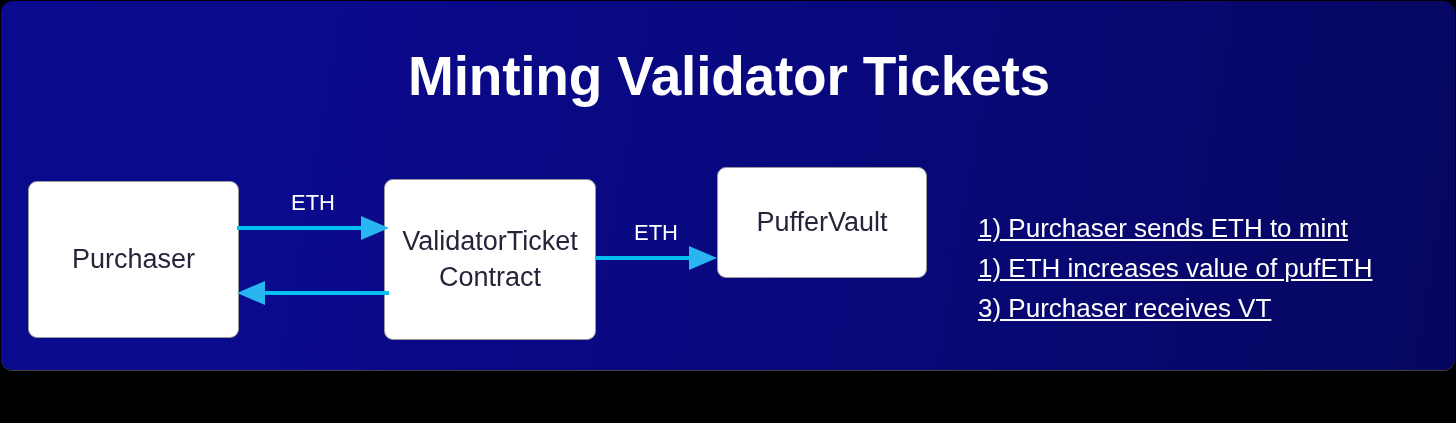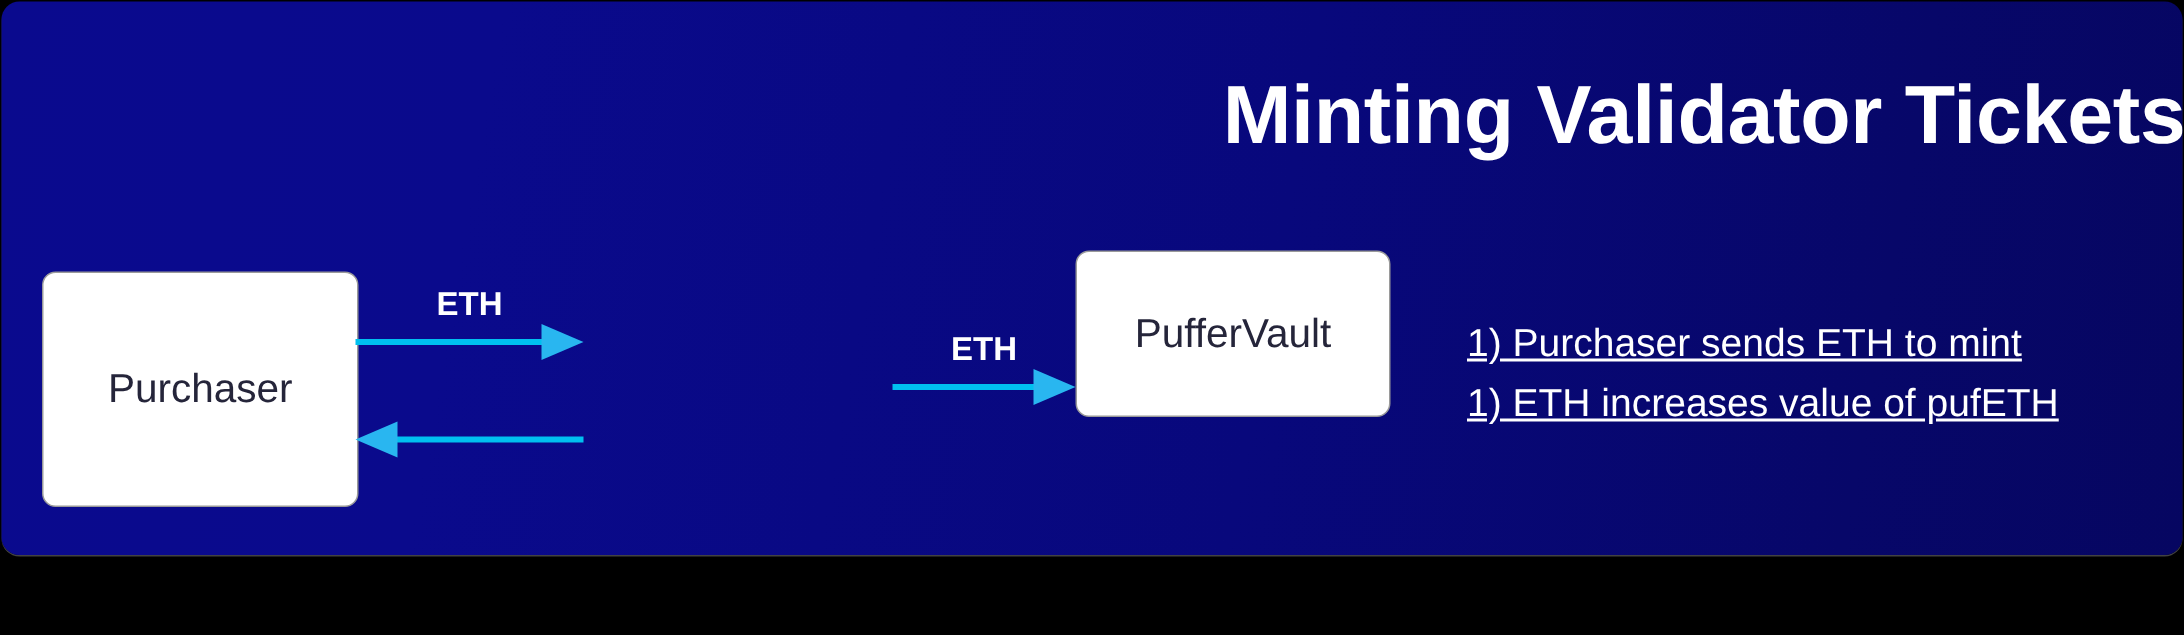--- a/index.html
+++ b/index.html
@@ -34,21 +34,21 @@
     box-shadow: 0 1px 0 rgba(120,120,120,0.55);
     overflow: hidden;
   }
 
   
   #title {
     position: absolute;
     left: 0;
     top: 47px;
     width: 1456px;
-    text-align: right;
+    text-align: center;
     color: #ffffff;
     font-size: 55px;
     font-weight: bold;
     letter-spacing: -0.2px;
     line-height: 1.05;
     white-space: nowrap;
   }
 
   
   .node {
@@ -95,21 +95,21 @@
   }
 
   #arrow-eth-1 { left: 236px; top: 210px;  width: 152px; height: 34px; }
   #arrow-vts    { left: 236px; top: 275px; width: 152px; height: 34px; }
   #arrow-eth-2 { left: 594px; top: 240px;  width: 122px; height: 34px; }
 
   .arrow-label {
     position: absolute;
     color: #ffffff;
     font-size: 22px;
-    font-weight: bold;
+    font-weight: normal;
     white-space: nowrap;
     text-align: center;
   }
   #label-eth-1 { left: 236px; top: 189px; width: 152px; }
   #label-vts   { left: 236px; top: 255px; width: 152px; }
   #label-eth-2 { left: 594px; top: 219px; width: 122px; }
 
   
   #notes {
     position: absolute;
@@ -130,20 +130,26 @@
 <div id="canvas">
 
   <div id="panel">
 
     <div id="title">Minting Validator Tickets</div>
 
     <div class="node" id="node-purchaser">
       <span>Purchaser</span>
     </div>
 
+    <div class="node" id="node-validatorticket">
+      <span>
+        <span>ValidatorTicket</span><br>
+        <span>Contract</span>
+      </span>
+    </div>
 
     <div class="node" id="node-puffervault">
       <span>PufferVault</span>
     </div>
 
     <div class="arrow-label" id="label-eth-1">ETH</div>
     <svg class="arrow-svg" id="arrow-eth-1" viewBox="0 0 152 34">
       <line x1="0" y1="17" x2="128" y2="17" stroke="#00c0f0" stroke-width="4"></line>
       <polygon points="124,5 152,17 124,29" fill="#29b6f0"></polygon>
     </svg>
@@ -155,16 +161,17 @@
 
     <div class="arrow-label" id="label-eth-2">ETH</div>
     <svg class="arrow-svg" id="arrow-eth-2" viewBox="0 0 122 34">
       <line x1="0" y1="17" x2="98" y2="17" stroke="#00c0f0" stroke-width="4"></line>
       <polygon points="94,5 122,17 94,29" fill="#29b6f0"></polygon>
     </svg>
 
     <div id="notes">
       <span class="note-line">1) Purchaser sends ETH to mint</span>
       <span class="note-line">1) ETH increases value of pufETH</span>
+      <span class="note-line">3) Purchaser receives VT</span>
     </div>
 
   </div>
 </div>
 
 </body></html>

